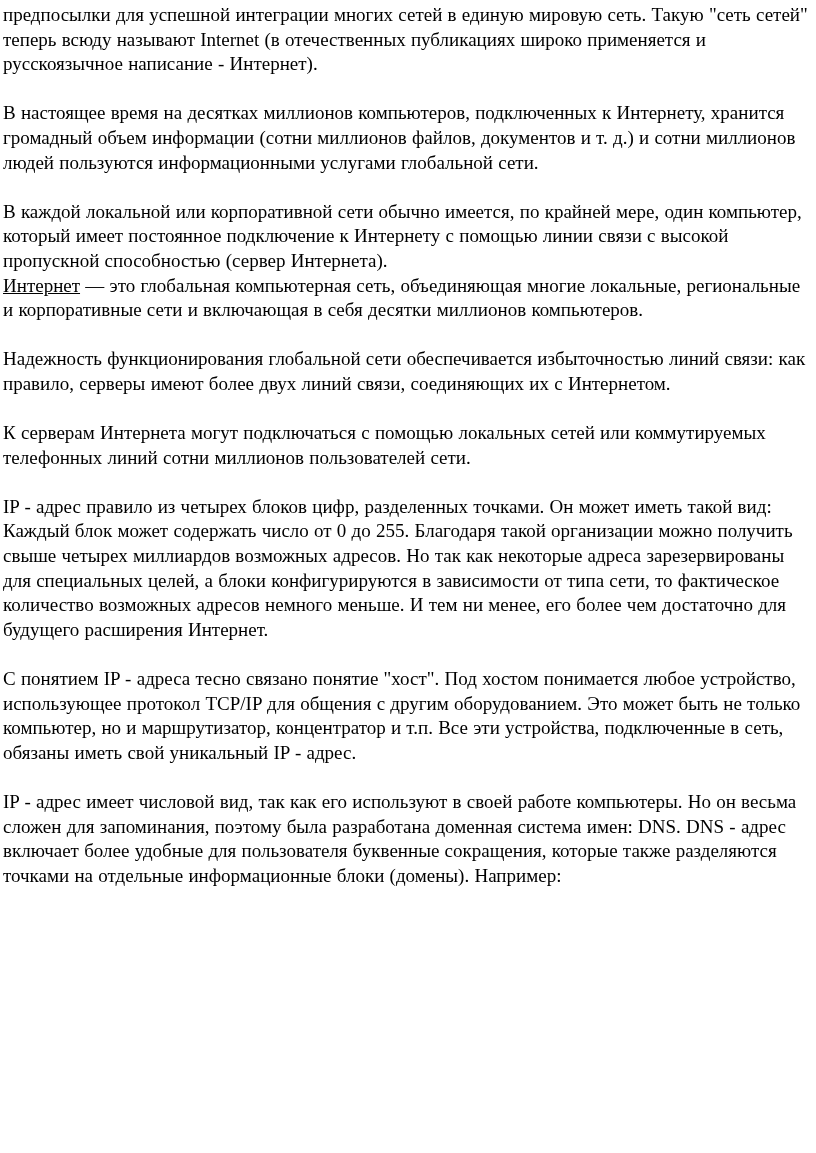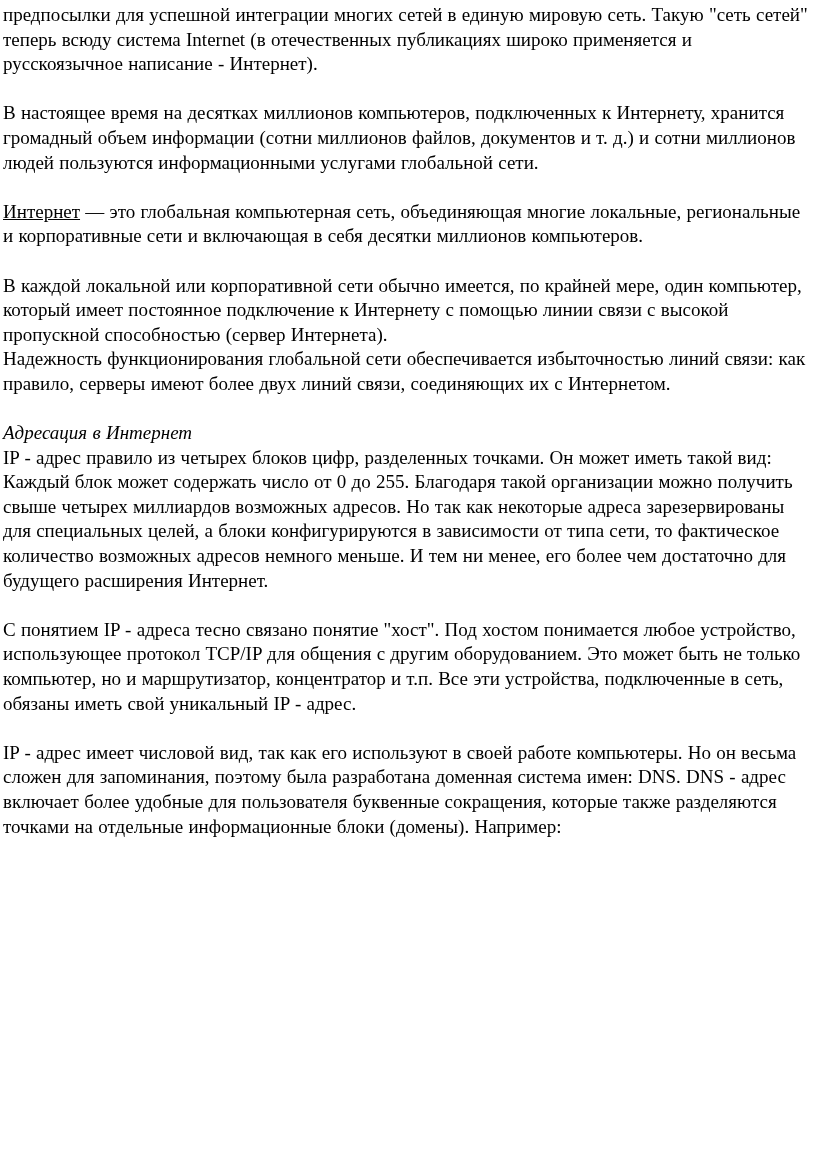--- a/index.html
+++ b/index.html
@@ -36,33 +36,33 @@
   }
   .underline {
     text-decoration: underline;
   }
 </style>
 </head>
 <body>
 
 <div class="page">
 
-  <p class="para mb">предпосылки для успешной интеграции многих сетей в единую мировую сеть. Такую "сеть сетей" теперь всюду система Internet (в отечественных публикациях широко применяется и русскоязычное написание - Интернет).</p>
+  <p class="para mb">предпосылки для успешной интеграции многих сетей в единую мировую сеть. Такую "сеть сетей" теперь всюду называют Internet (в отечественных публикациях широко применяется и русскоязычное написание - Интернет).</p>
 
   <p class="para mb">В настоящее время на десятках миллионов компьютеров, подключенных к Интернету, хранится громадный объем информации (сотни миллионов файлов, документов и т. д.) и сотни миллионов людей пользуются информационными услугами глобальной сети.</p>
 
+  <p class="para">В каждой локальной или корпоративной сети обычно имеется, по крайней мере, один компьютер, который имеет постоянное подключение к Интернету с помощью линии связи с высокой пропускной способностью (сервер Интернета).</p>
+
   <p class="para mb"><span class="underline">Интернет</span><span> — это глобальная компьютерная сеть, объединяющая многие локальные, региональные и корпоративные сети и включающая в себя десятки миллионов компьютеров.</span></p>
-
-  <p class="para">В каждой локальной или корпоративной сети обычно имеется, по крайней мере, один компьютер, который имеет постоянное подключение к Интернету с помощью линии связи с высокой пропускной способностью (сервер Интернета).</p>
 
   <p class="para mb">Надежность функционирования глобальной сети обеспечивается избыточностью линий связи: как правило, серверы имеют более двух линий связи, соединяющих их с Интернетом.</p>
 
 
+  <p class="para mb">К серверам Интернета могут подключаться с помощью локальных сетей или коммутируемых телефонных линий сотни миллионов пользователей сети.</p>
 
-  <p class="heading">Адресация в Интернет</p>
 
 
 
   <p class="para">IP - адрес правило из четырех блоков цифр, разделенных точками. Он может иметь такой вид:</p>
 
 
   <p class="para mb">Каждый блок может содержать число от 0 до 255. Благодаря такой организации можно получить свыше четырех миллиардов возможных адресов. Но так как некоторые адреса зарезервированы для специальных целей, а блоки конфигурируются в зависимости от типа сети, то фактическое количество возможных адресов немного меньше. И тем ни менее, его более чем достаточно для будущего расширения Интернет.</p>
 
   <p class="para mb">С понятием IP - адреса тесно связано понятие "хост". Под хостом понимается любое устройство, использующее протокол TCP/IP для общения с другим оборудованием. Это может быть не только компьютер, но и маршрутизатор, концентратор и т.п. Все эти устройства, подключенные в сеть, обязаны иметь свой уникальный IP - адрес.</p>
 

